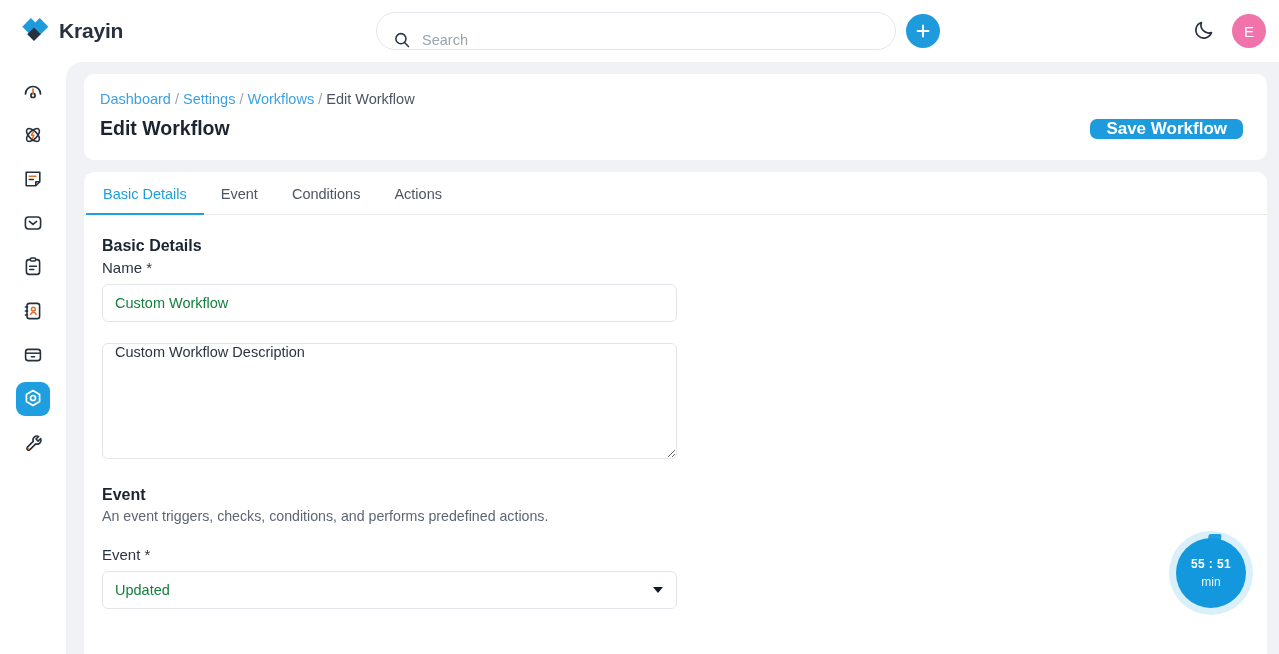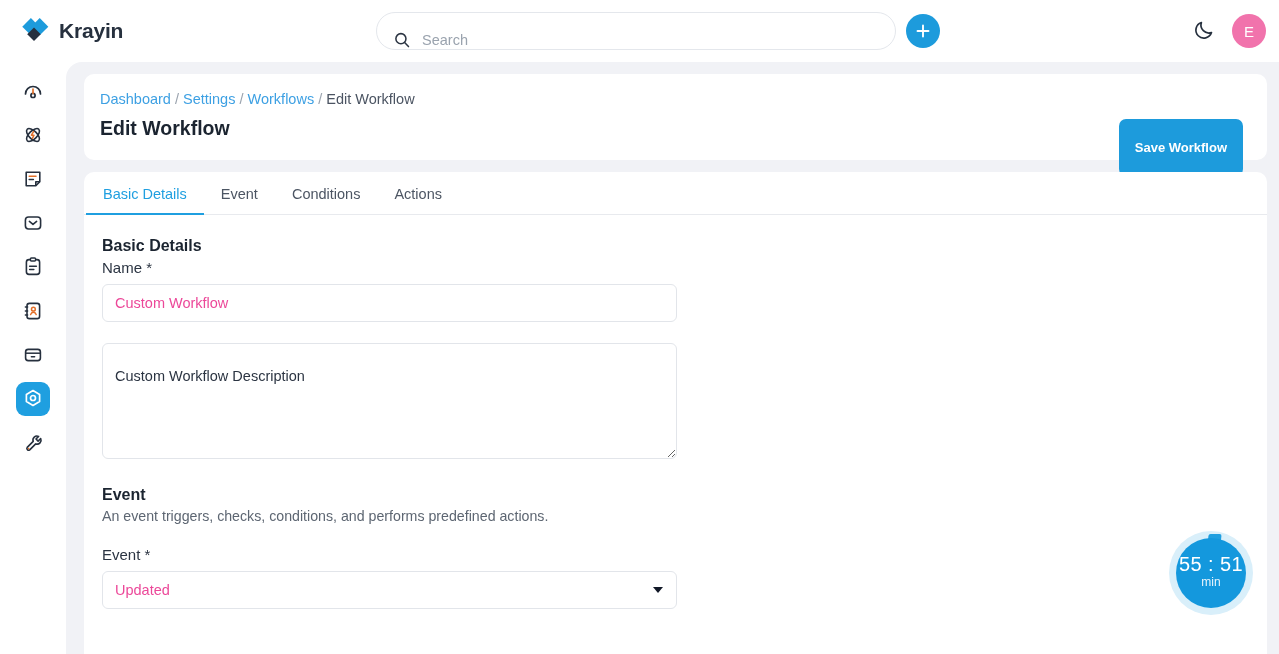--- a/index.html
+++ b/index.html
@@ -124,22 +124,22 @@
   .breadcrumb .current { color: #4b5462; }
   .page-title {
     font-size: 19.5px; font-weight: bold; color: #1b2430;
     margin: 0; line-height: 24px;
   }
   .save-btn {
     position: absolute; right: 24px; top: 45px;
     background: #1d9bdc; color: #ffffff;
     border: none; border-radius: 7px;
     font-family: "Liberation Sans", sans-serif;
-    font-size: 13px; font-weight: bold;
-    padding: 21px 16px; cursor: pointer;
+    font-size: 17px; font-weight: bold;
+    padding: 0 16px; cursor: pointer;
   }
 
   
   .body-card {
     position: relative;
     height: 500px;
     overflow: hidden;
   }
   .tabs {
     display: flex; align-items: flex-end;
@@ -174,32 +174,32 @@
   }
   .field-label {
     font-size: 15px; color: #2b3442;
     margin: 0 0 8px 0;
   }
   .text-input, .select-input {
     width: 575px; height: 38px;
     border: 1px solid #e2e5ea; border-radius: 6px;
     background: #ffffff;
     font-family: "Liberation Sans", sans-serif;
-    font-size: 14.5px; color: #ec4899;
+    font-size: 14.5px; color: #15803d;
     padding: 0 12px;
     outline: none;
     display: block;
   }
   .textarea-input {
     width: 575px; height: 116px;
     border: 1px solid #e2e5ea; border-radius: 6px;
     background: #ffffff;
     font-family: "Liberation Sans", sans-serif;
     font-size: 14.5px; color: #2b3442;
-    padding: 24px 12px;
+    padding: 0 12px;
     outline: none; resize: both;
     display: block;
   }
   .gap-20 { height: 21px; }
   .gap-26 { height: 27px; }
   .select-wrap { position: relative; width: 575px; }
   .select-arrow {
     position: absolute; right: 14px; top: 16px;
     width: 0; height: 0;
     border-left: 5.5px solid transparent;
@@ -227,21 +227,21 @@
   }
   .timer-dial {
     position: absolute; left: 7px; top: 7px;
     width: 70px; height: 70px; border-radius: 50%;
     background: #1498dd;
     display: flex; flex-direction: column;
     align-items: center; justify-content: center;
     color: #ffffff;
     cursor: pointer;
   }
-  .timer-time { font-size: 20px; line-height: 19px; letter-spacing: 0.4px; }
+  .timer-time { font-size: 12px; line-height: 19px; letter-spacing: 0.4px; font-weight: bold; }
   .timer-unit { font-size: 12px; line-height: 17px; color: #e8f4fc; }
 </style>
 </head>
 <body>
 
 <div class="topbar">
 
   <div class="brand">
     <svg class="brand-logo" viewBox="0 0 30 28">
       <rect x="4.8" y="3.6" width="12.2" height="12.2" transform="rotate(45 10.9 9.7)" fill="#1d9bdc"></rect>

